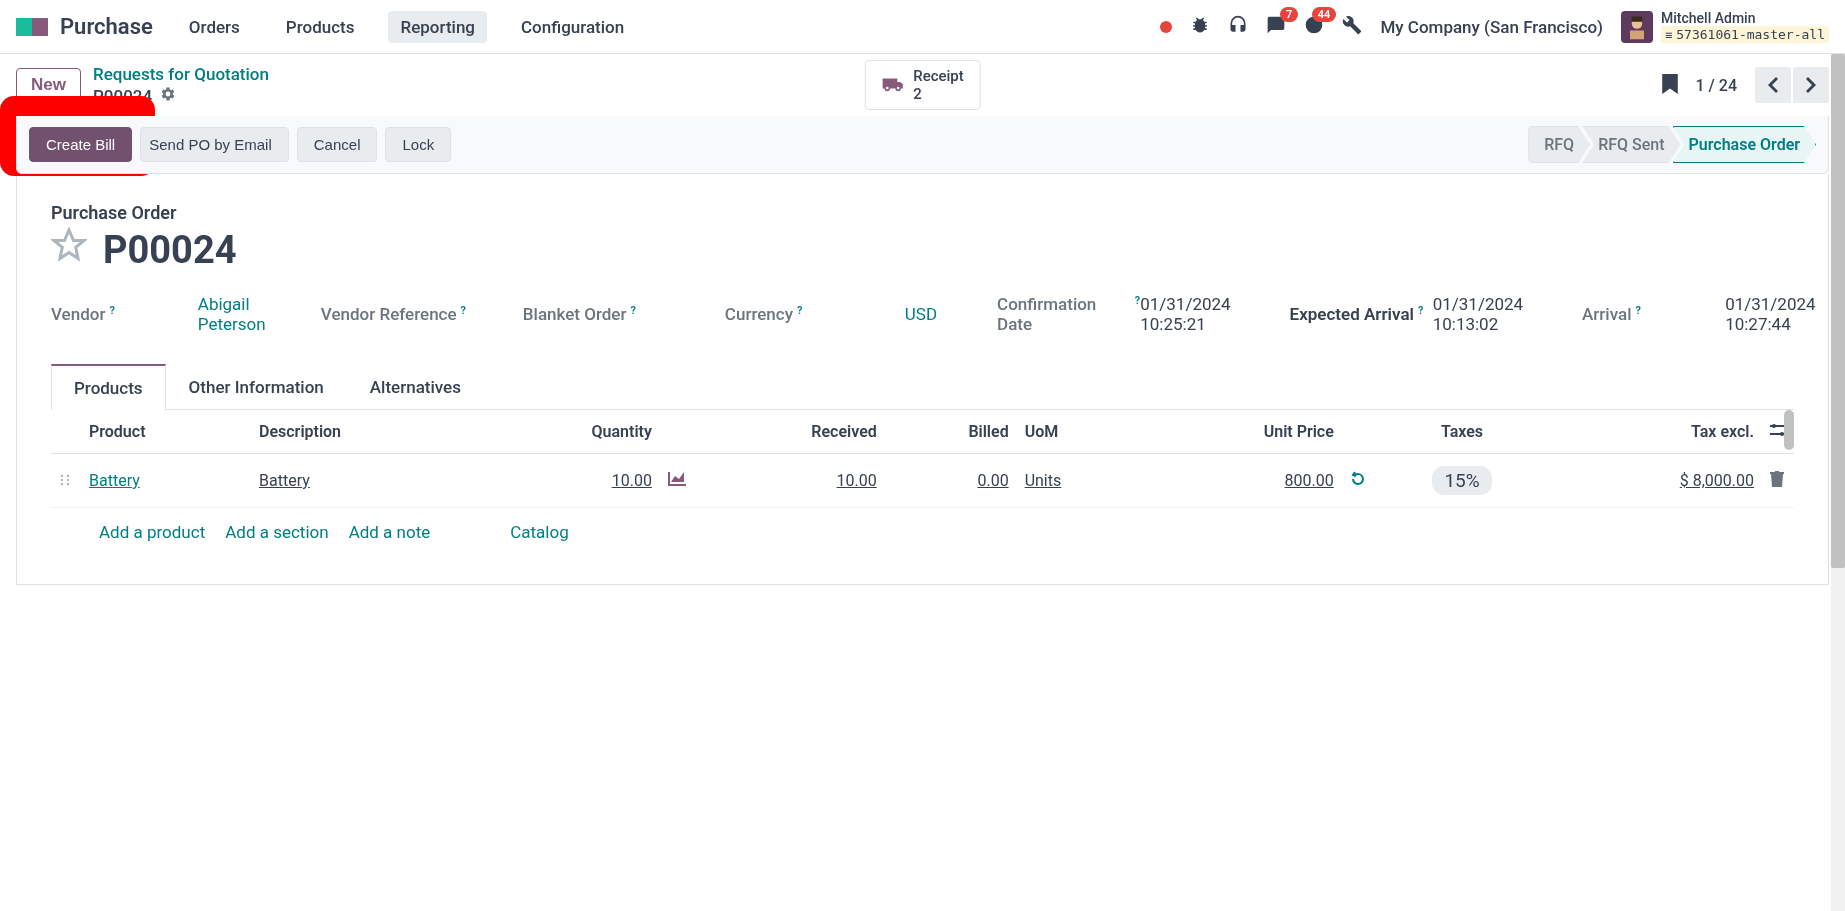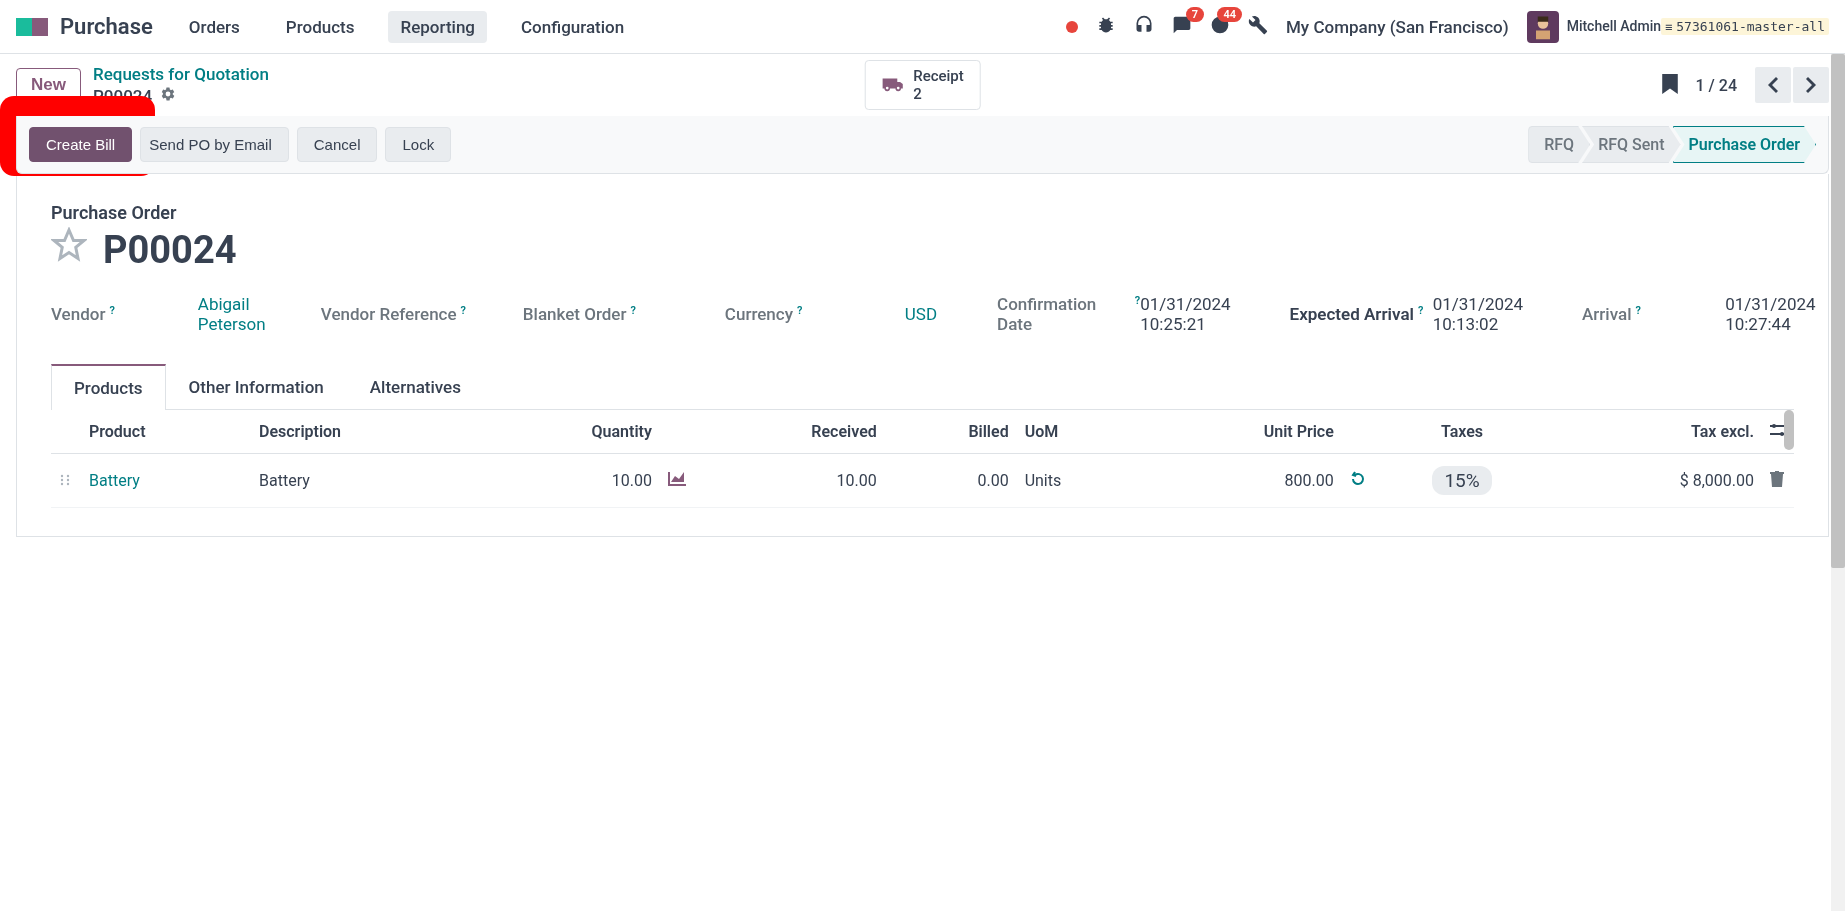--- a/index.html
+++ b/index.html
@@ -14,21 +14,21 @@
 .nav-spacer { flex: 1; }
 .nav-icons { display: flex; align-items: center; gap: 18px; }
 .icon-dot { width: 12px; height: 12px; background: #e7453c; border-radius: 50%; }
 .bug-icon svg, .headset-icon svg, .chat-icon, .clock-icon, .tools-icon svg { width: 20px; height: 20px; fill: #374151; }
 .chat-wrapper, .clock-wrapper { position: relative; }
 .badge { position: absolute; top: -8px; right: -12px; background: #e7453c; color: #fff; border-radius: 10px; font-size: 11px; font-weight: 600; padding: 1px 6px; min-width: 16px; text-align: center; }
 .company-name { font-size: 17px; font-weight: 500; color: #374151; }
 .avatar { width: 32px; height: 32px; border-radius: 4px; background: #5f3a5f; display: flex; align-items: center; justify-content: center; overflow: hidden; }
 .avatar svg { width: 28px; height: 28px; }
 .user-block { display: flex; align-items: center; gap: 8px; }
-.user-text { display: flex; }
+.user-text { display: flex; flex-direction: column; }
 .user-name { font-size: 14px; font-weight: 500; color: #374151; }
 .user-db { font-family: monospace; font-size: 13px; background: #fdf5d8; padding: 1px 4px; border-radius: 2px; display: flex; align-items: center; gap: 4px; }
 .db-icon { font-size: 12px; }
 
 
 .control-panel { display: flex; align-items: center; padding: 10px 16px; gap: 12px; }
 .new-btn { border: 1px solid #875a7b; color: #875a7b; background: #fff; padding: 6px 14px; font-size: 17px; font-weight: 700; border-radius: 4px; cursor: pointer; }
 .breadcrumb { display: flex; flex-direction: column; gap: 2px; }
 .breadcrumb-link { color: #017e84; font-size: 17px; font-weight: 500; cursor: pointer; }
 .breadcrumb-current { display: flex; align-items: center; gap: 8px; font-size: 17px; font-weight: 500; color: #374151; }
@@ -75,21 +75,21 @@
 
 .tabs { display: flex; margin-top: 30px; border-bottom: 1px solid #dee2e6; }
 .tab { padding: 12px 22px; font-size: 17px; font-weight: 500; color: #374151; border: 1px solid transparent; border-bottom: none; cursor: pointer; }
 .tab.active { border-color: #dee2e6; border-top: 2px solid #875a7b; background: #fff; margin-bottom: -1px; }
 
 
 .table-wrap { position: relative; }
 .table { width: 100%; border-collapse: collapse; margin-top: 0; }
 .table th { text-align: left; padding: 12px 8px; font-size: 16px; font-weight: 600; color: #374151; border-bottom: 1px solid #dee2e6; }
 .table th.num, .table td.num { text-align: right; }
-.table td { padding: 12px 8px; font-size: 16px; border-bottom: 1px solid #f1f3f5; }
+.table td { padding: 12px 8px; font-size: 16px; border-bottom: 1px solid #f1f3f5; text-decoration: underline; }
 .table td.link { color: #017e84; cursor: pointer; }
 .drag-handle { color: #adb5bd; cursor: grab; width: 20px; }
 .chart-icon-cell { color: #875a7b; padding-left: 10px; }
 .undo-icon-cell { color: #017e84; padding-left: 10px; }
 .tax-pill { background: #e9ecef; padding: 3px 12px; border-radius: 12px; font-size: 19px; display: inline-block; }
 .trash-cell { color: #6c757d; cursor: pointer; width: 30px; }
 .adjust-icon { color: #374151; cursor: pointer; }
 .table-footer-links { display: flex; gap: 20px; padding: 14px 8px 14px 48px; }
 .footer-link { color: #017e84; font-size: 17px; cursor: pointer; }
 .footer-link.catalog { margin-left: 60px; }
@@ -356,18 +356,24 @@
           <td style="text-align:center"><span class="tax-pill">15%</span></td>
           <td class="num">$ 8,000.00</td>
           <td class="trash-cell">
             <svg width="14" height="16" viewBox="0 0 14 16" fill="#6c757d">
                 <path d="M1 3h12l-1 13H2zM0 1h14v2H0zM5 0h4v1H5z"></path>
               </svg>
           </td>
         </tr>
       </tbody>
     </table>
+    <div class="table-footer-links">
+      <span class="footer-link">Add a product</span>
+      <span class="footer-link">Add a section</span>
+      <span class="footer-link">Add a note</span>
+      <span class="footer-link catalog">Catalog</span>
+    </div>
   </div>
 </div>
 
 <div class="page-scrollbar">
   <div class="page-scrollbar-thumb"></div>
 </div>
 
 </body></html>

